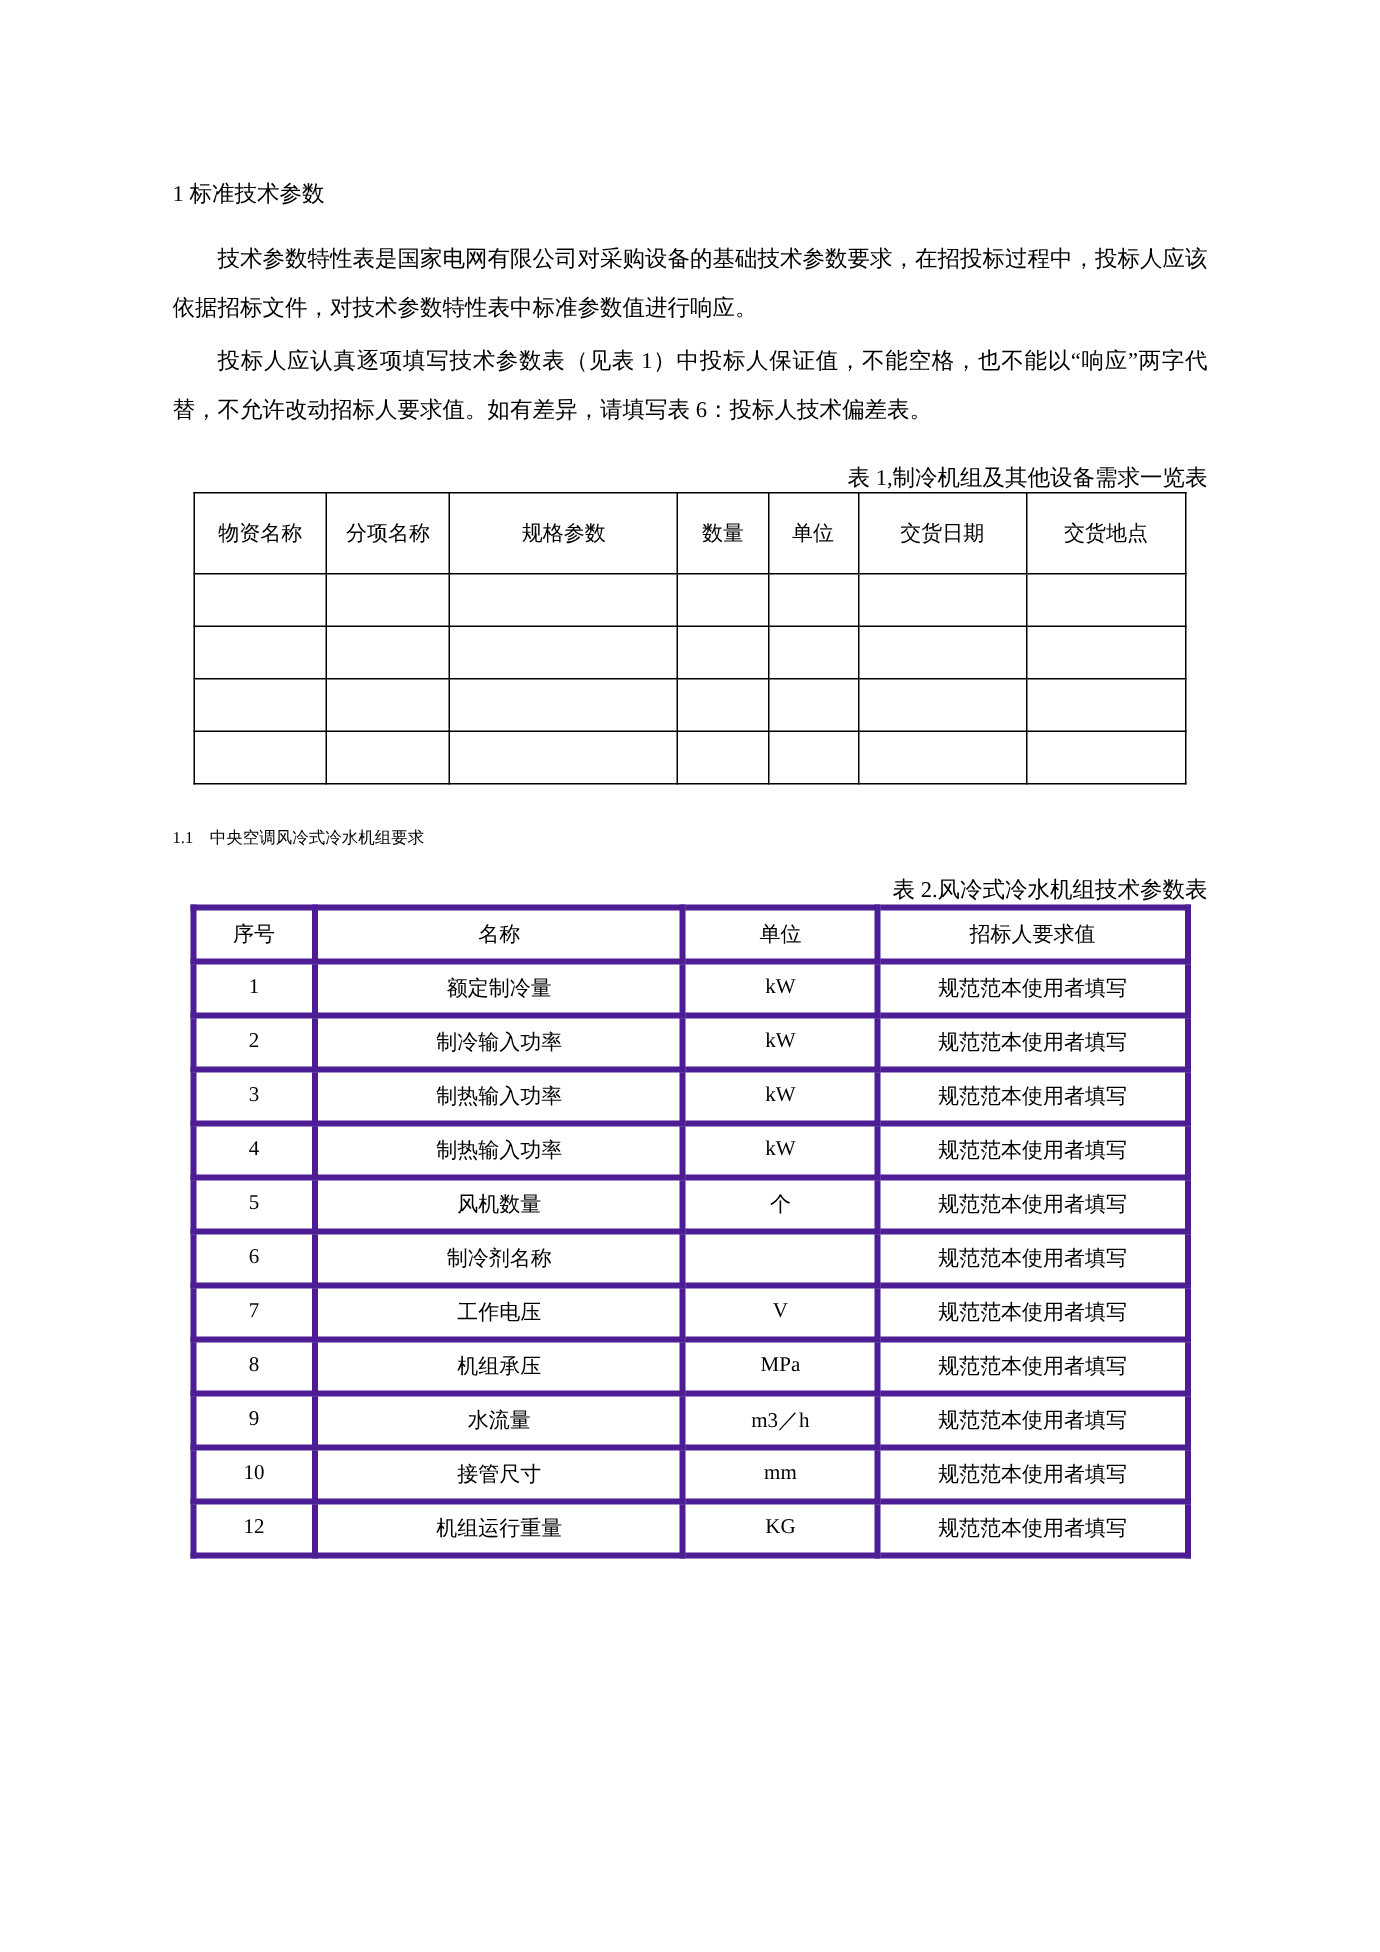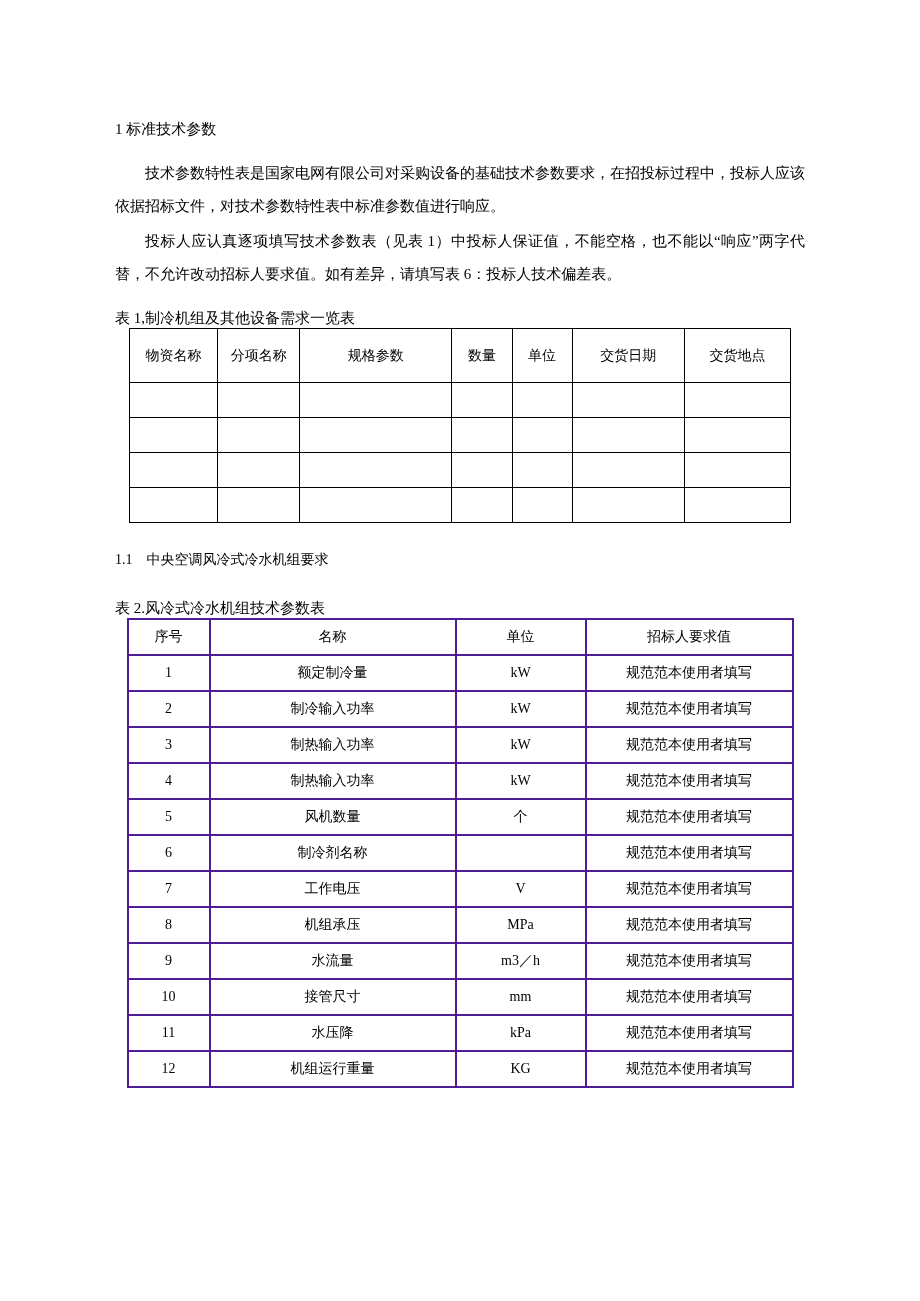--- a/index.html
+++ b/index.html
@@ -19,29 +19,29 @@
       font-size: 15px;
       margin-bottom: 18px;
     }
     .paragraph {
       text-indent: 2em;
       line-height: 2.2;
       margin-bottom: 2px;
       text-align: justify;
     }
     .table-caption {
-      text-align: left;
+      text-align: right;
       font-size: 15px;
       margin-top: 18px;
       margin-bottom: 0;
     }
     .sub-title {
-      font-size: 14px;
+      font-size: 11px;
       margin-top: 28px;
-      margin-bottom: 30px;
+      margin-bottom: 18px;
     }
 
     table {
       border-collapse: collapse;
       margin: 0 auto;
       font-size: 14px;
     }
 
     
     .table1 {
@@ -65,21 +65,21 @@
     .t1-c4 { width: 60px; }
     .t1-c5 { width: 60px; }
     .t1-c6 { width: 112px; }
     .t1-c7 { width: 106px; }
 
     
     .table2 {
       width: 667px;
     }
     .table2 th, .table2 td {
-      border: 2px solid #4c1d95;
+      border: 4px solid #4c1d95;
       text-align: center;
       vertical-align: middle;
       height: 36px;
       font-weight: normal;
     }
     .t2-c1 { width: 82px; }
     .t2-c2 { width: 246px; }
     .t2-c3 { width: 130px; }
     .t2-c4 { width: 207px; }
   </style>
@@ -214,25 +214,19 @@
       <td>m3／h</td>
       <td>规范范本使用者填写</td>
     </tr>
     <tr>
       <td>10</td>
       <td>接管尺寸</td>
       <td>mm</td>
       <td>规范范本使用者填写</td>
     </tr>
     <tr>
-      <td>11</td>
-      <td>水压降</td>
-      <td>kPa</td>
-      <td>规范范本使用者填写</td>
-    </tr>
-    <tr>
       <td>12</td>
       <td>机组运行重量</td>
       <td>KG</td>
       <td>规范范本使用者填写</td>
     </tr>
   </tbody>
 </table>
 
 </body></html>

